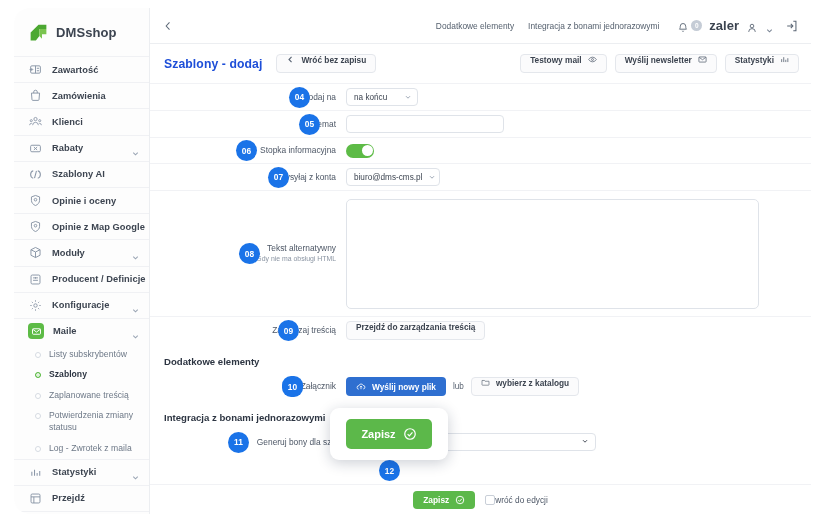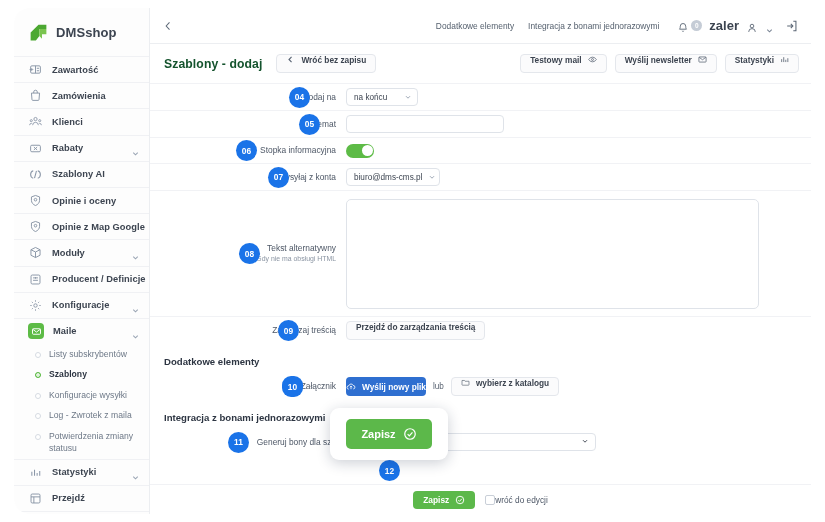--- a/index.html
+++ b/index.html
@@ -123,21 +123,21 @@
   .user-ico { width: 12px; height: 12px; color: #5b6675; }
   .logout-ico { width: 14px; height: 14px; color: #5b6675; cursor: pointer; margin-left: 4px;}
 
   
   .title-row {
     display: flex; align-items: center;
     padding: 10px 12px 10px 14px;
     gap: 14px;
   }
   .page-title {
-    font-size: 12.2px; font-weight: 700; color: #14532d;
+    font-size: 12.2px; font-weight: 700; color: #1d4ed8;
     letter-spacing: .1px;
   }
   .btn {
     display: inline-flex; align-items: flex-start; gap: 6px;
     height: 19px; padding: 0 9px;
     border: 1px solid #e4e7ec; border-radius: 4px;
     background: #fbfbfc;
     font-size: 8.3px; font-weight: 700; color: #3c4450;
     white-space: nowrap; cursor: pointer;
   }
@@ -208,21 +208,21 @@
     font-family: "Liberation Sans", sans-serif;
   }
   .row.tall { min-height: 126px; align-items: center; }
 
   .section-head {
     padding: 12px 0 6px 14px;
     font-size: 9.6px; font-weight: 700; color: #2d3542;
   }
   .btn-blue {
     display: inline-flex; align-items: center; gap: 6px;
-    height: 19px; padding: 0 0;
+    height: 19px; padding: 0 10px;
     border-radius: 4px; border: none;
     background: #2f6fd0; color: #ffffff;
     font-size: 8.3px; font-weight: 700;
     cursor: pointer; white-space: nowrap;
   }
   .btn-blue .bi { width: 10px; height: 10px; color: #ffffff; display:block; }
   .lub { font-size: 8.2px; color: #5a6472; }
   .select-wide {
     width: 250px; height: 18px;
     display: inline-flex; align-items: center; justify-content: space-between;
@@ -432,29 +432,29 @@
         <div class="sub-item">
           <span class="dot"></span>
           <span class="sub-label">Listy subskrybentów</span>
         </div>
         <div class="sub-item active">
           <span class="dot"></span>
           <span class="sub-label">Szablony</span>
         </div>
         <div class="sub-item">
           <span class="dot"></span>
-          <span class="sub-label">Konfiguracje wysyłki</span>
+          <span class="sub-label">Zaplanowane treścią</span>
+        </div>
+        <div class="sub-item">
+          <span class="dot"></span>
+          <span class="sub-label">Potwierdzenia zmiany statusu</span>
         </div>
         <div class="sub-item">
           <span class="dot"></span>
           <span class="sub-label">Log - Zwrotek z maila</span>
-        </div>
-        <div class="sub-item">
-          <span class="dot"></span>
-          <span class="sub-label">Potwierdzenia zmiany statusu</span>
         </div>
       </div>
 
       <div class="nav-item">
         <span class="ico">
           <svg viewBox="0 0 16 16" width="13" height="13" fill="none" stroke="currentColor" stroke-width="1.3">
               <path d="M3.5 12V7M6.8 12V4.5M10 12V8.5M13.2 12V6"></path>
             </svg>
         </span>
         <span class="nav-label">Statystyki</span>

